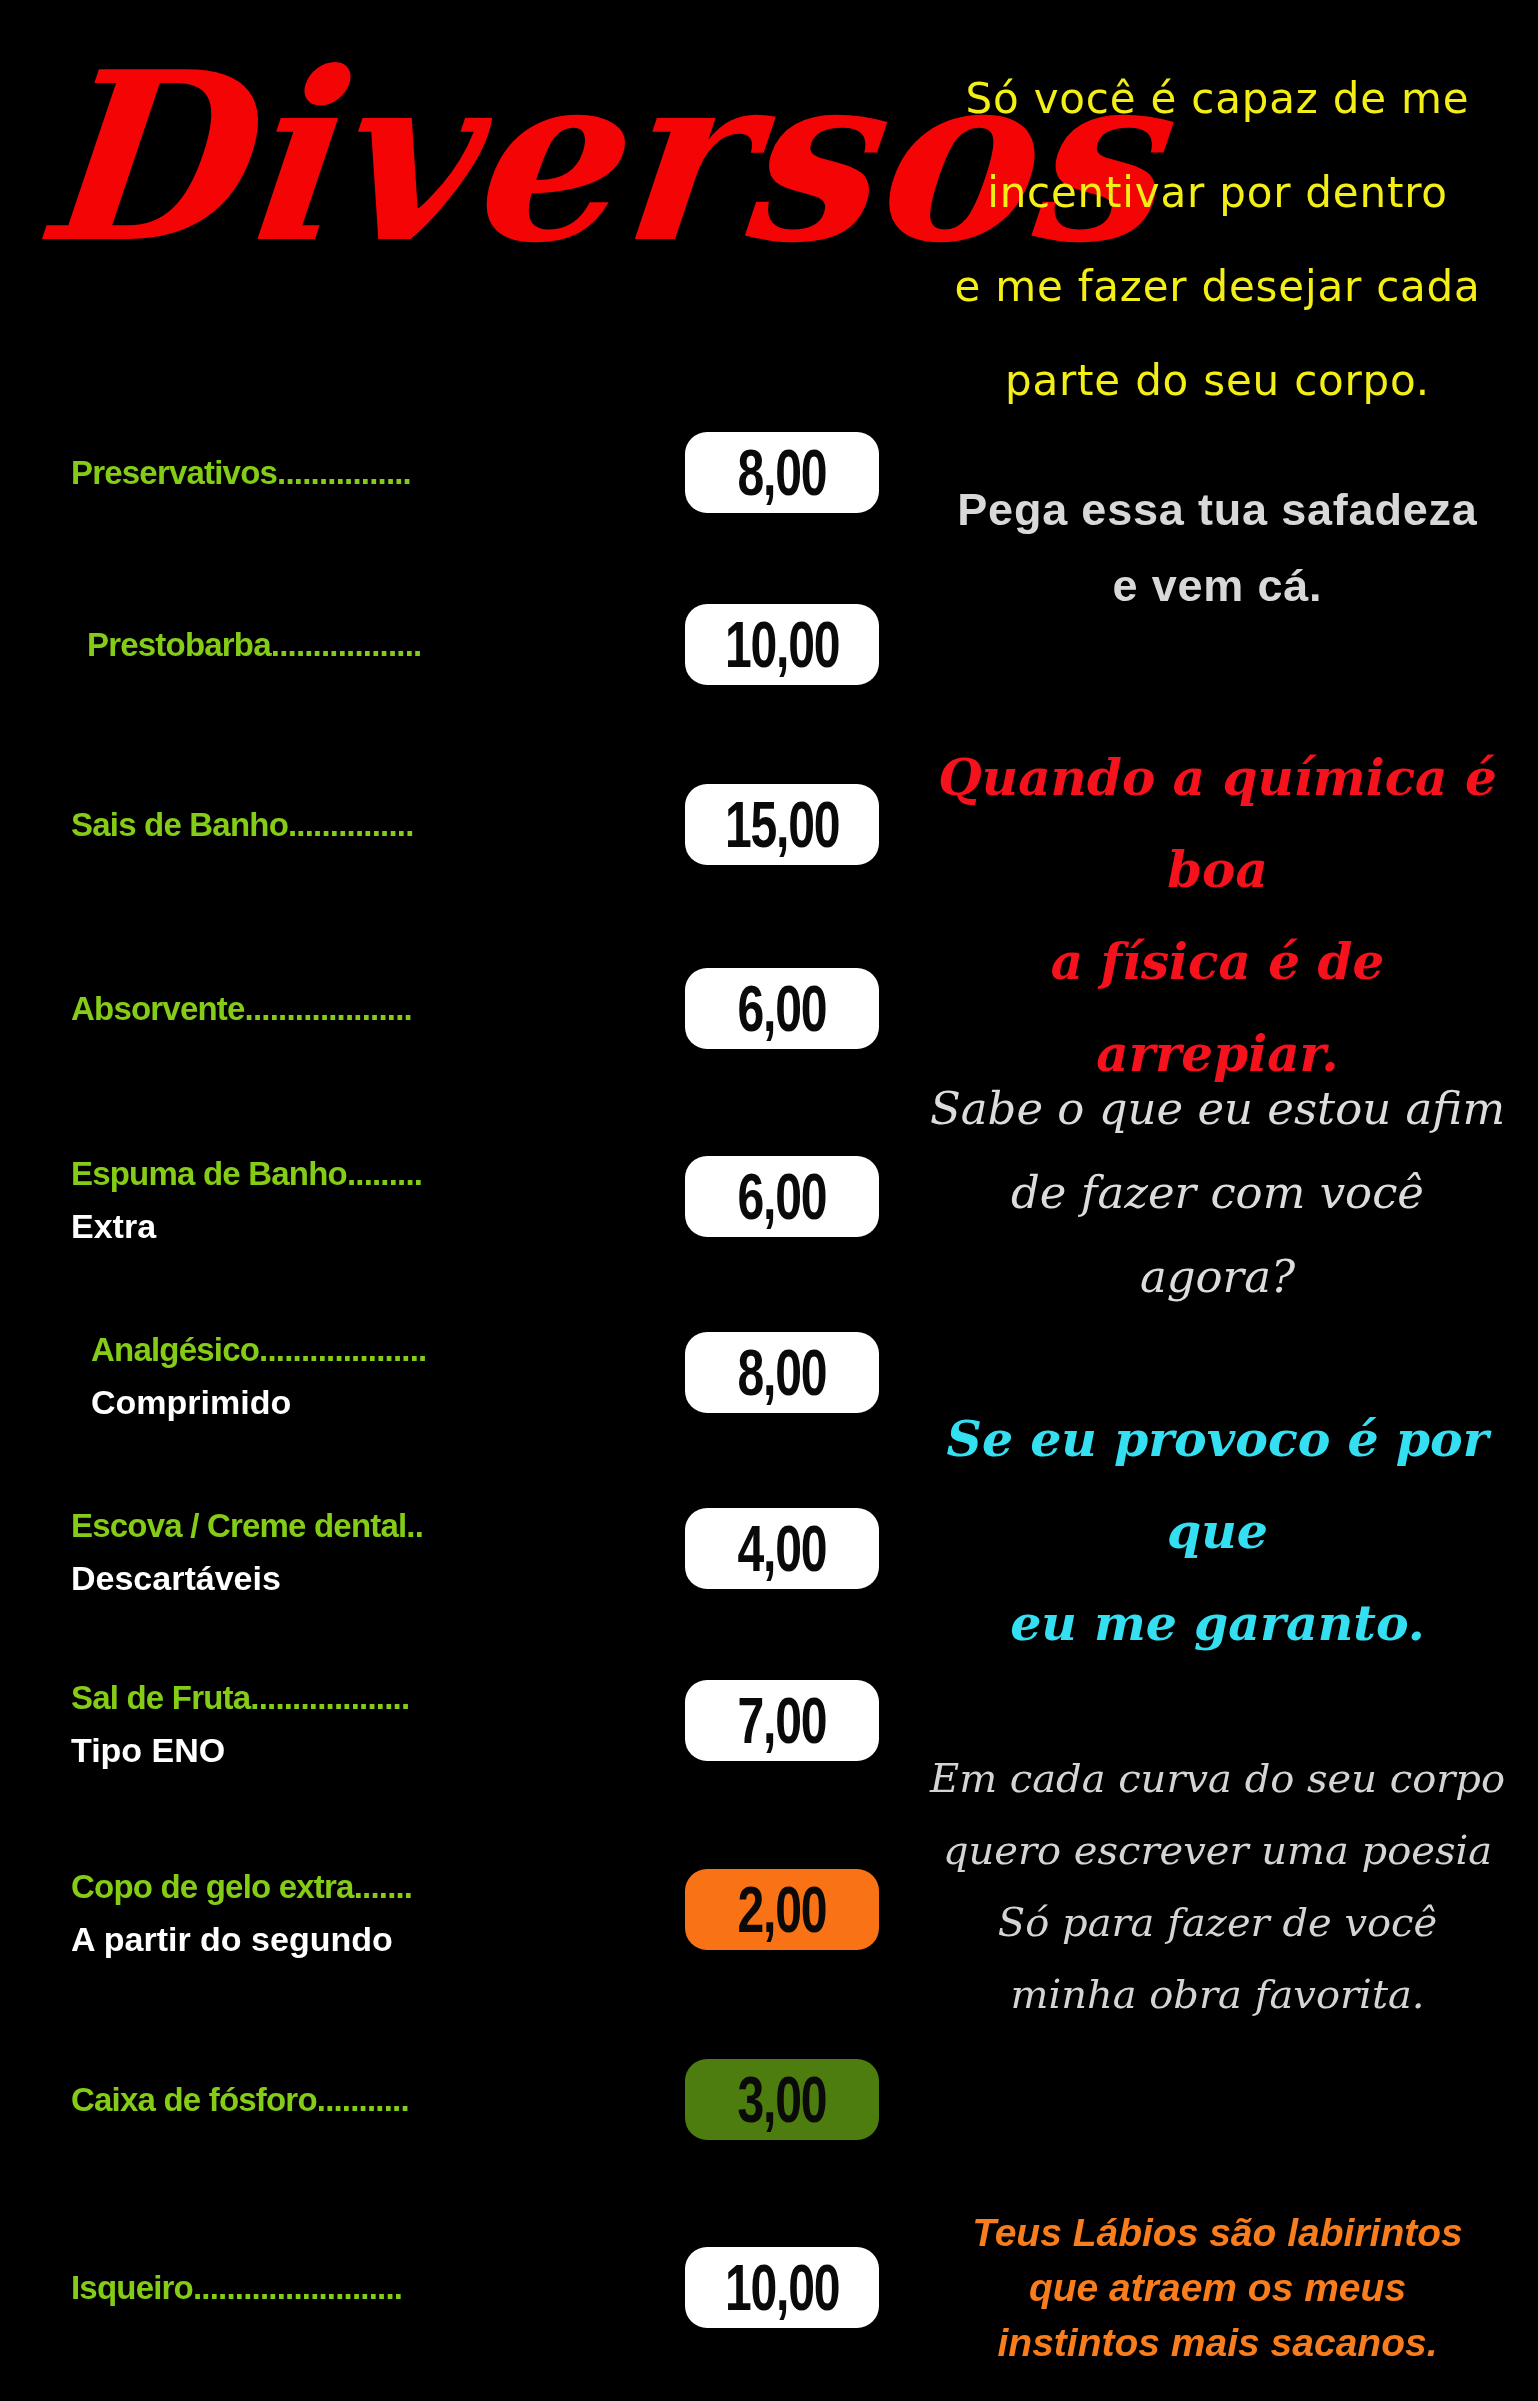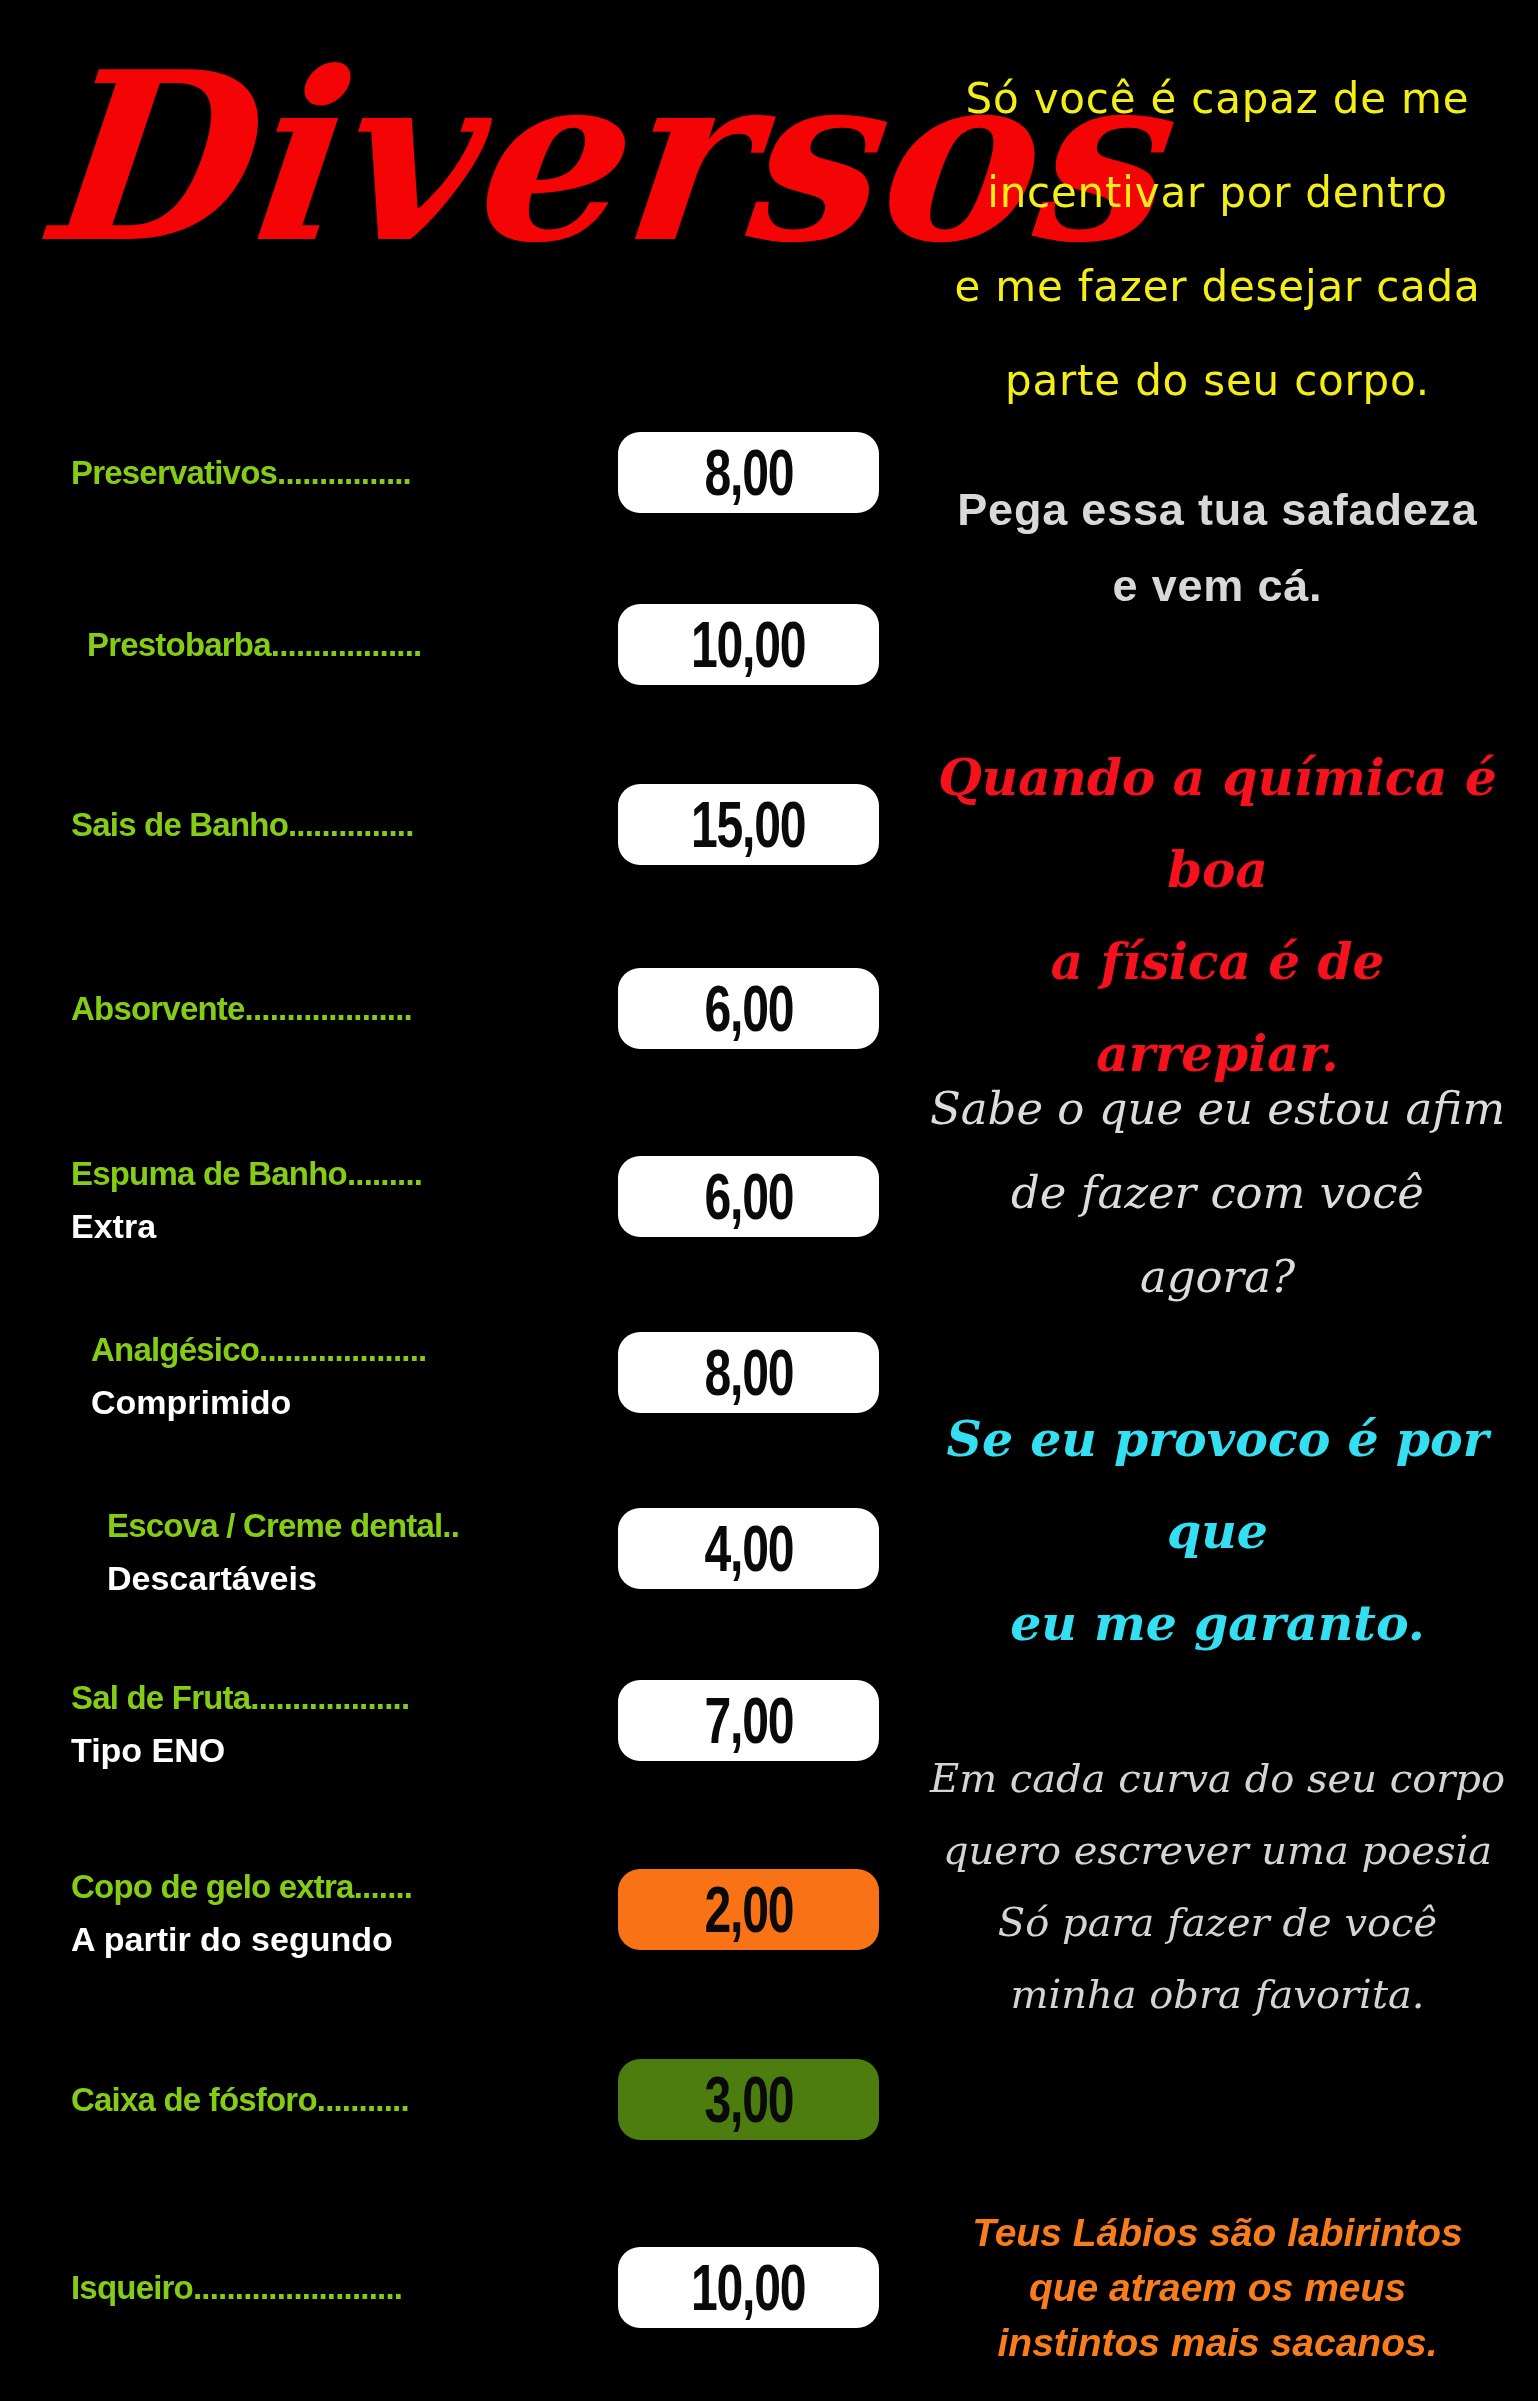--- a/index.html
+++ b/index.html
@@ -78,21 +78,21 @@
   .menu-row {
     display: flex;
     align-items: center;
   }
   .menu-row:nth-child(1)  { margin-bottom: 91px; }
   .menu-row:nth-child(2)  { margin-bottom: 99px; margin-left: 16px; }
   .menu-row:nth-child(3)  { margin-bottom: 103px; }
   .menu-row:nth-child(4)  { margin-bottom: 95px; }
   .menu-row:nth-child(5)  { margin-bottom: 72px; }
   .menu-row:nth-child(6)  { margin-bottom: 72px; margin-left: 20px; }
-  .menu-row:nth-child(7)  { margin-bottom: 68px; margin-left: 36px; }
+  .menu-row:nth-child(7)  { margin-bottom: 68px; }
   .menu-row:nth-child(8)  { margin-bottom: 85px; }
   .menu-row:nth-child(9)  { margin-bottom: 98px; }
   .menu-row:nth-child(10) { margin-bottom: 107px; }
   .menu-row:nth-child(11) { margin-bottom: 116px; }
   .menu-row:nth-child(12) { margin-bottom: 0; }
 
   .labels {
     flex: 1;
     min-width: 0;
     overflow: hidden;
@@ -108,21 +108,21 @@
   }
   .isub {
     font-size: 34px;
     line-height: 44px;
     font-weight: bold;
     color: #ffffff;
     letter-spacing: 0;
   }
   .price {
     flex: 0 0 auto;
-    width: 261px;
+    width: 194px;
     height: 81px;
     border-radius: 22px;
     display: flex;
     align-items: center;
     justify-content: center;
     margin-left: 8.4px;
   }
   .pnum {
     font-size: 65px;
     font-weight: bold;

